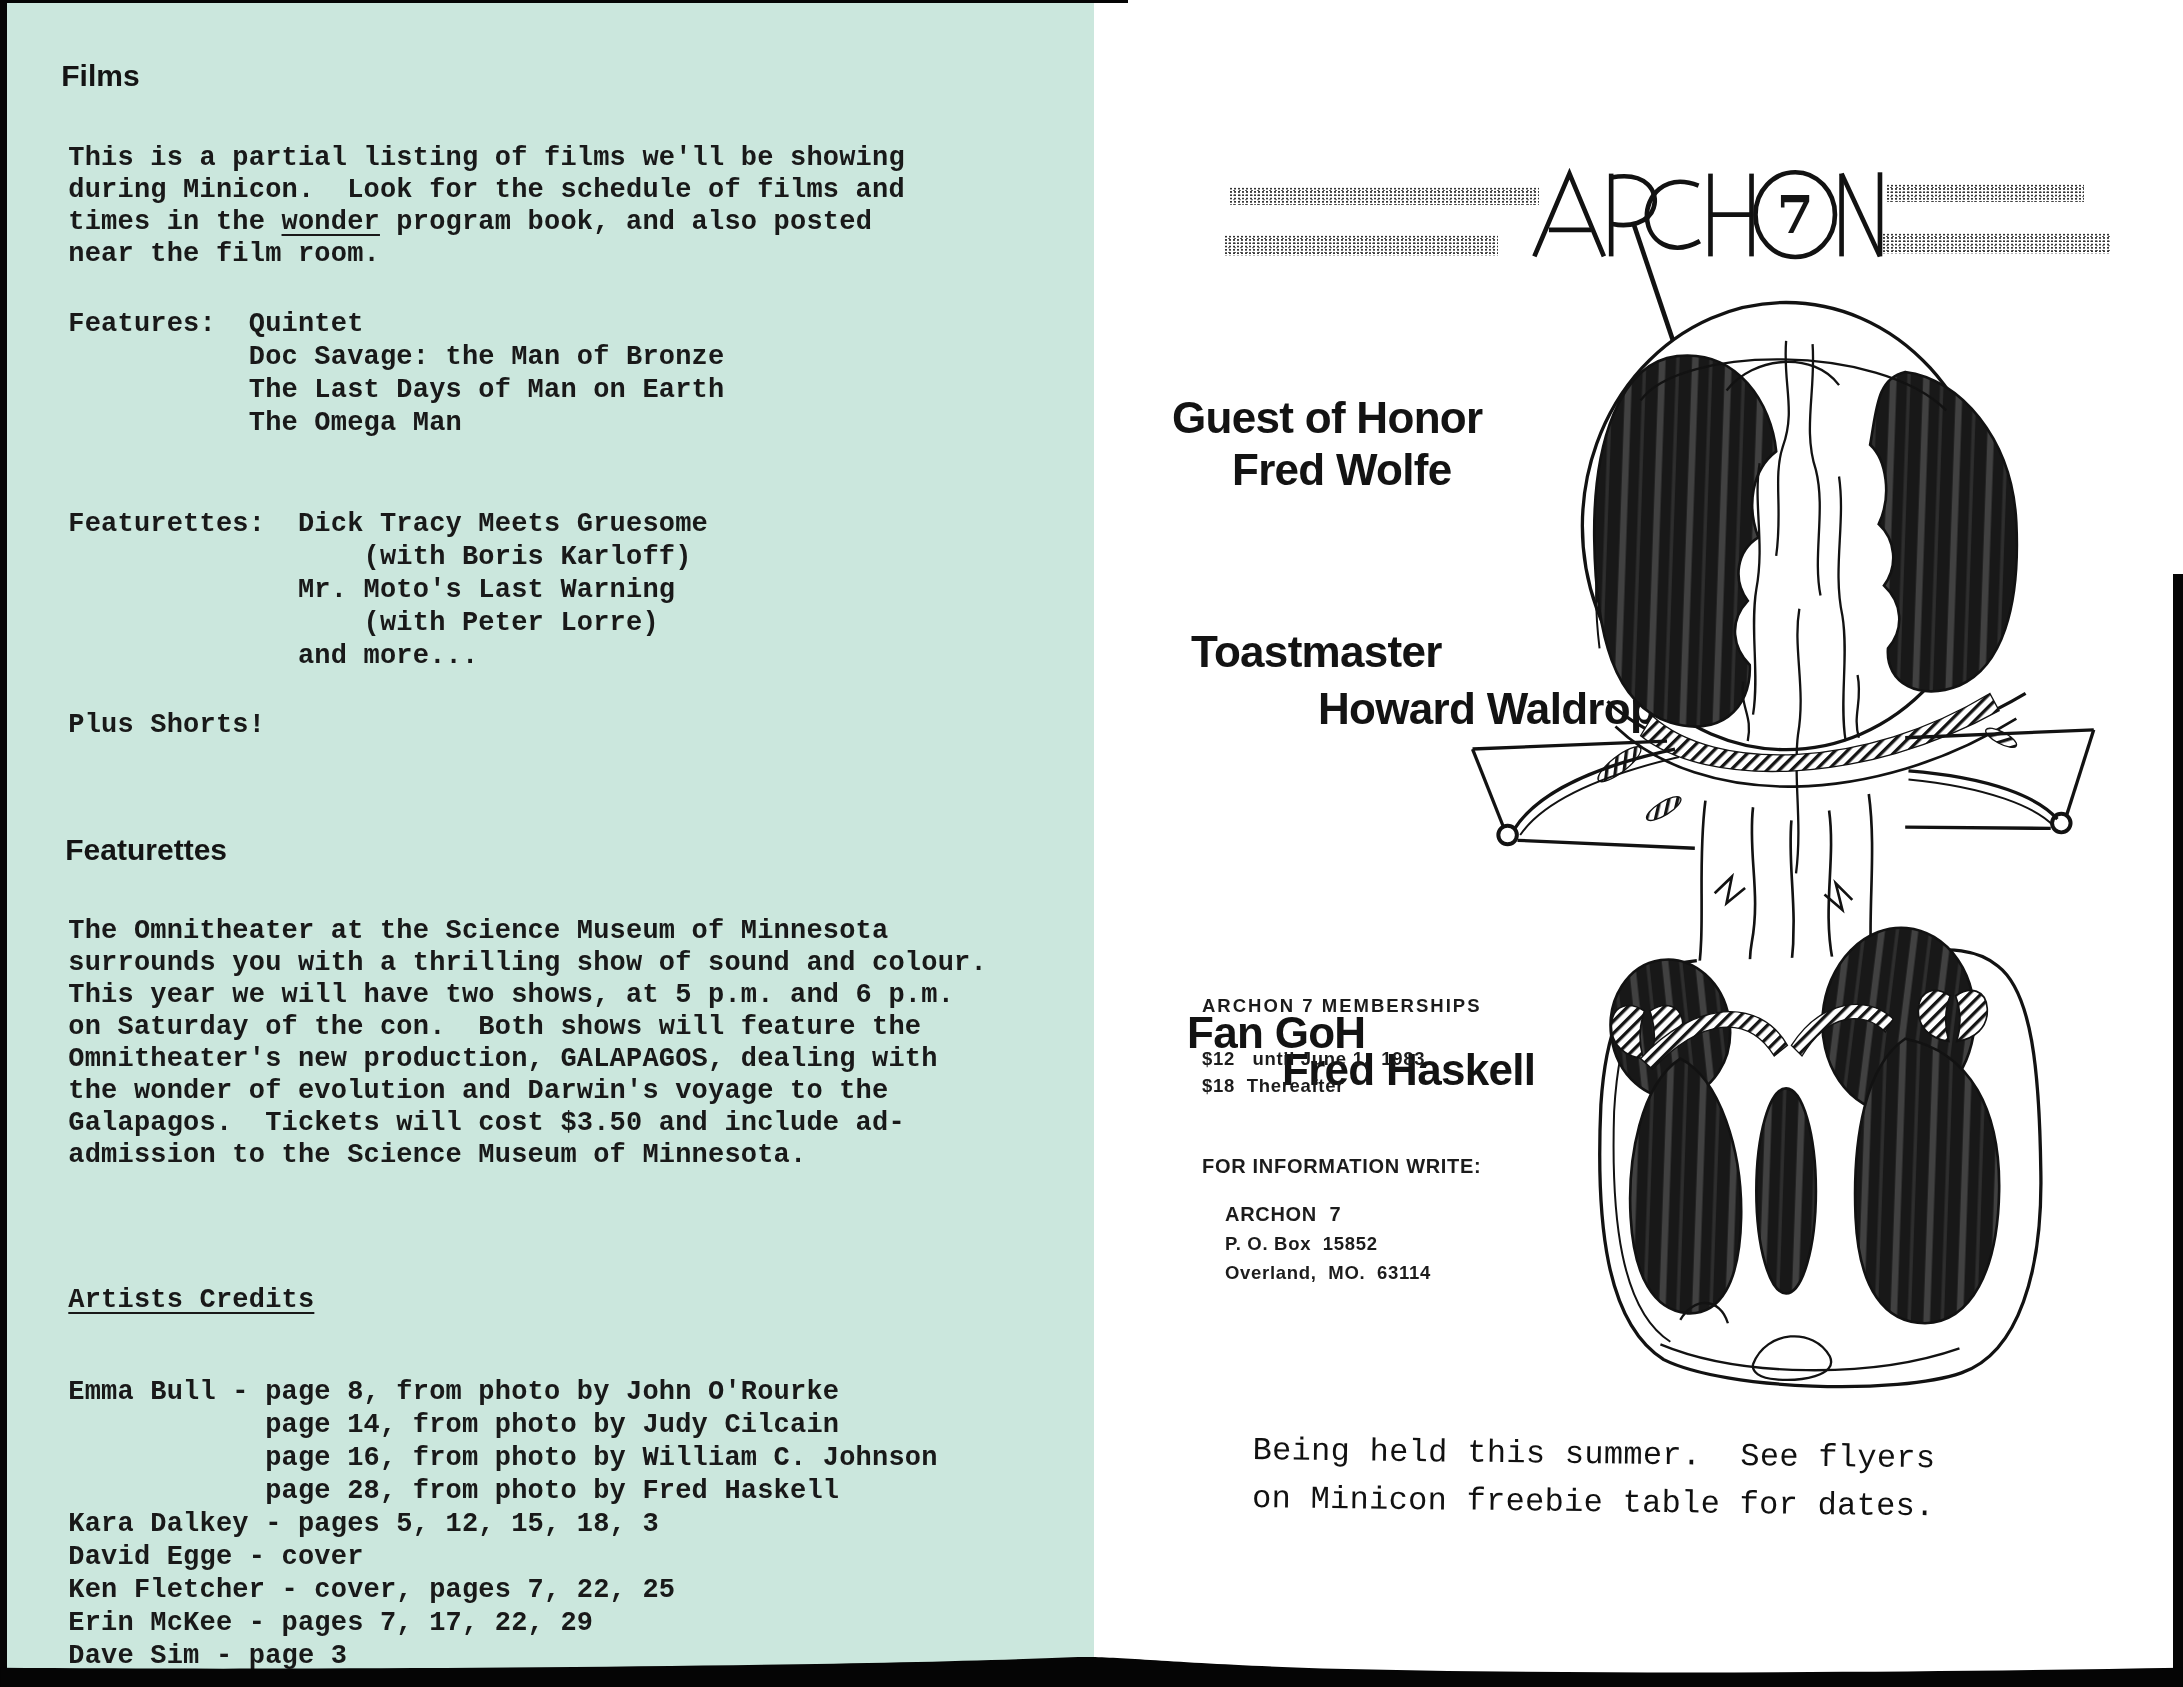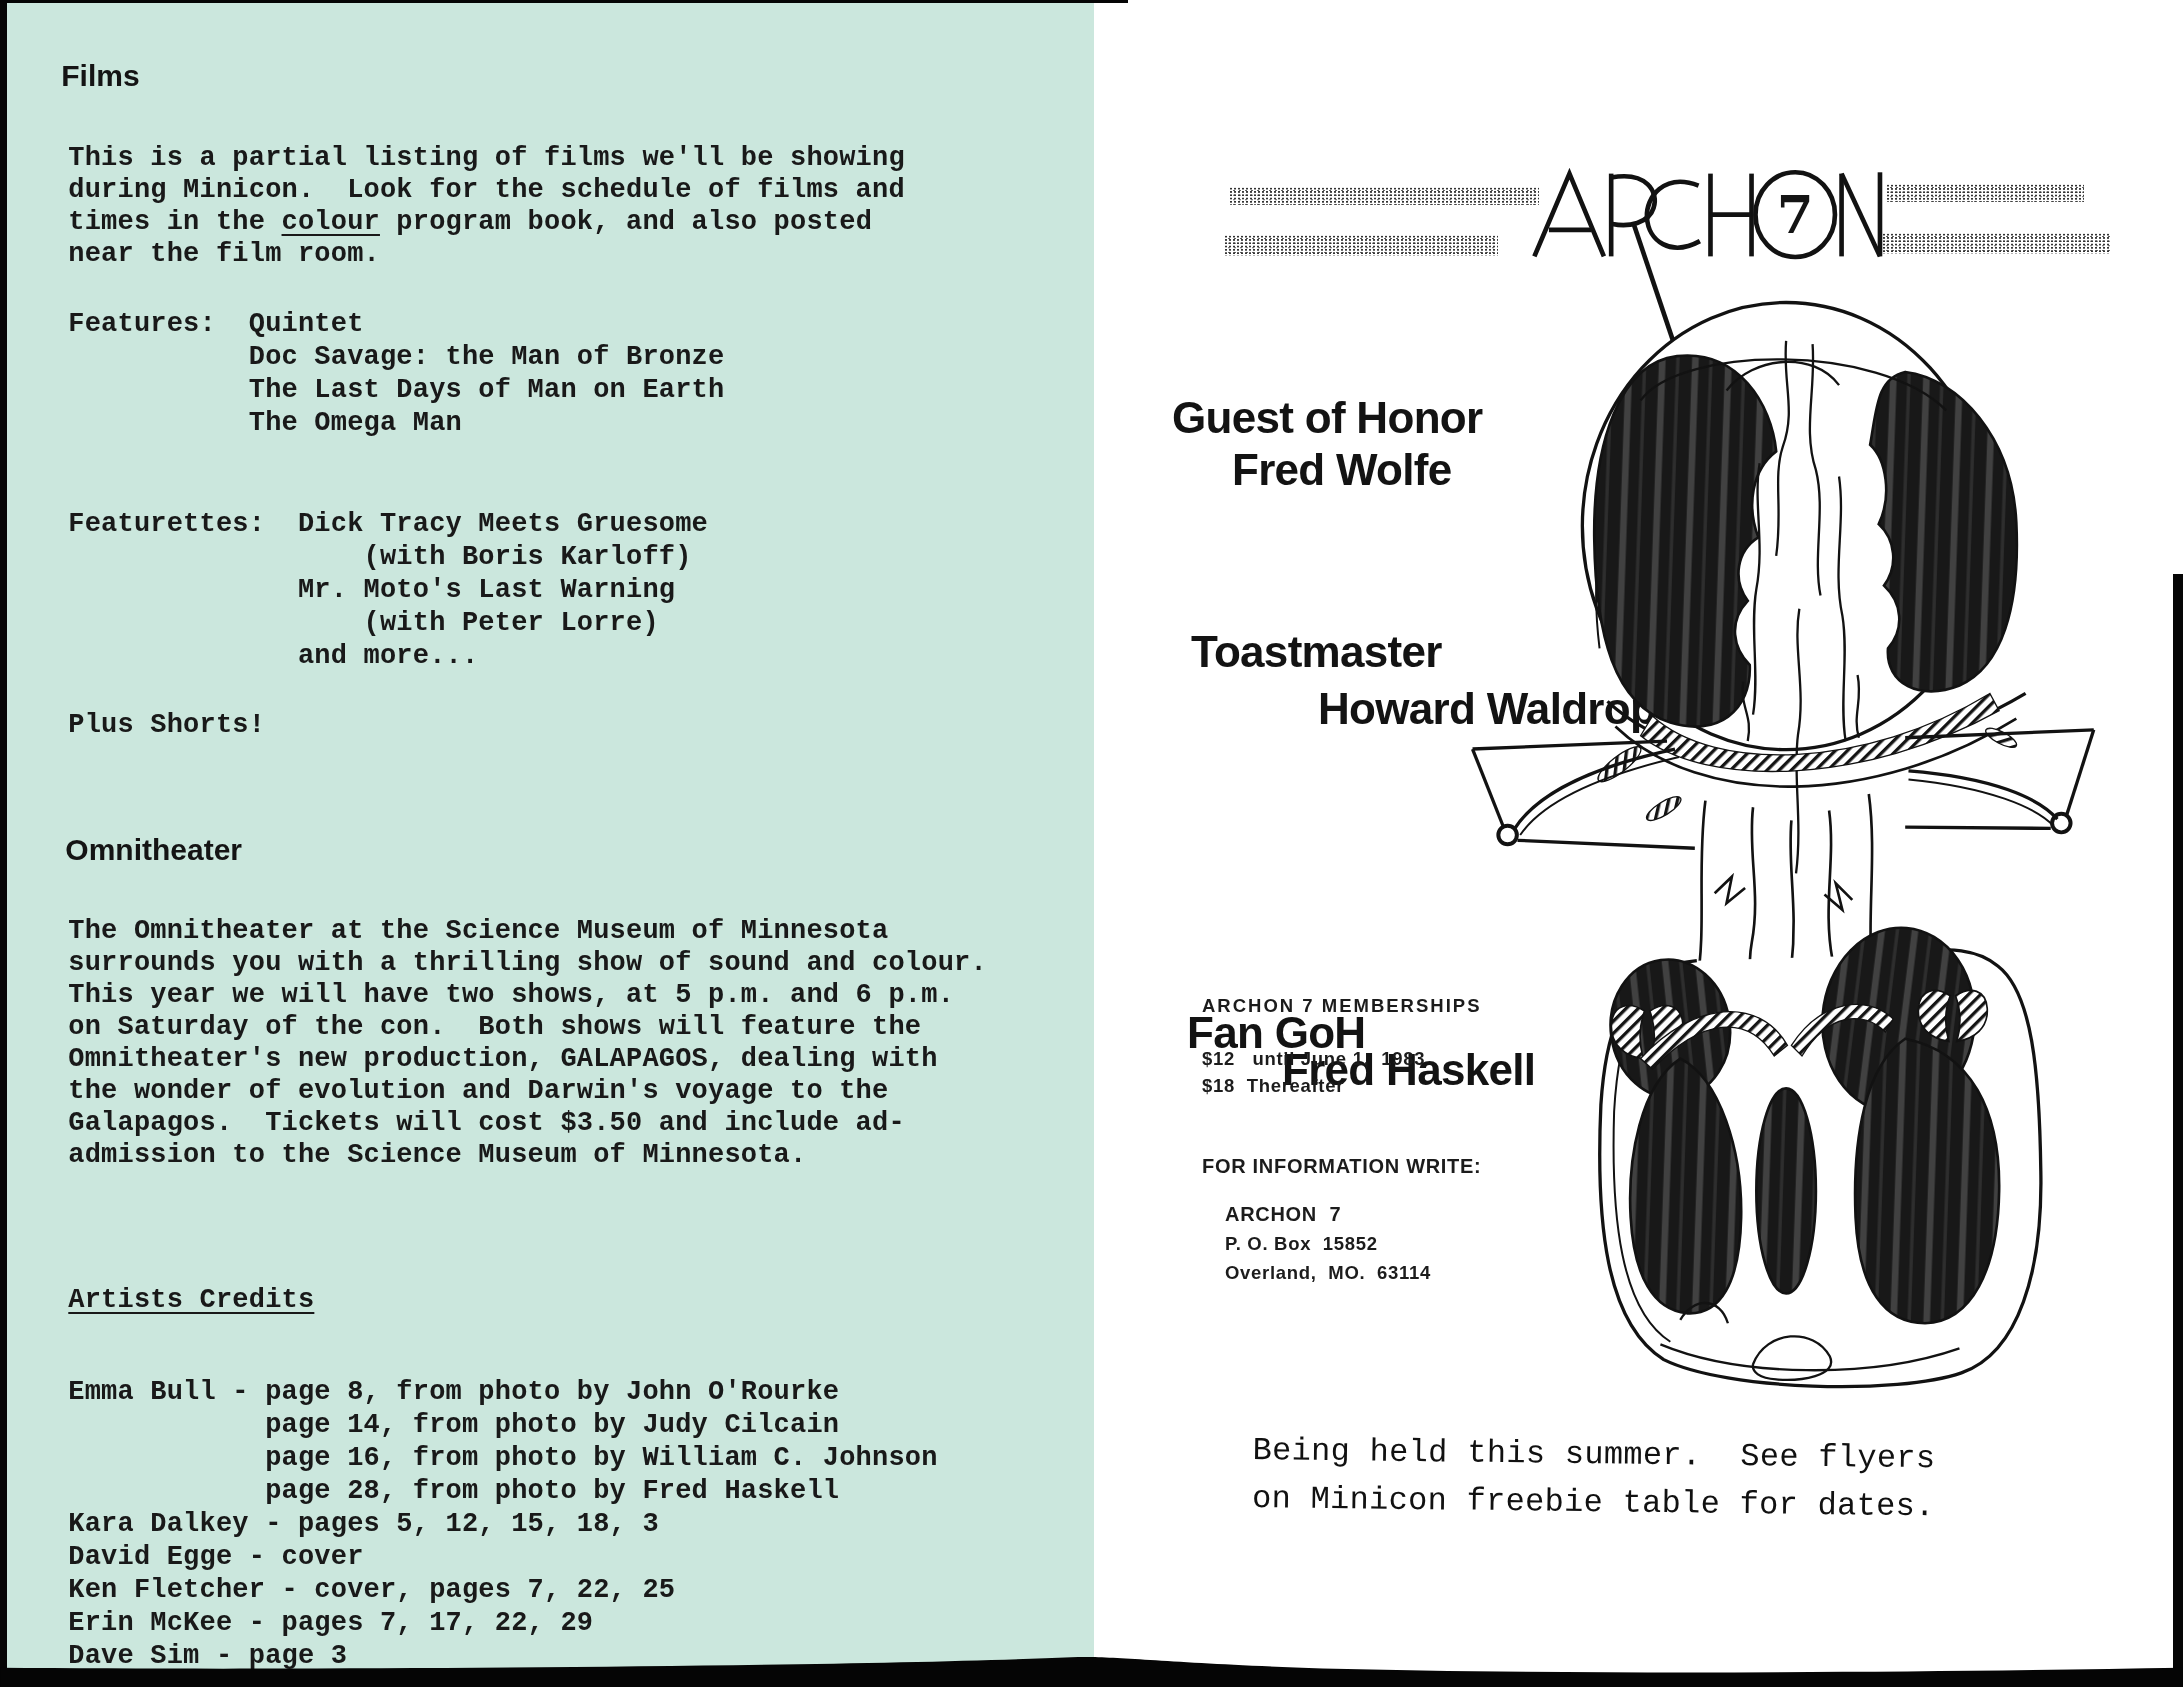--- a/index.html
+++ b/index.html
@@ -42,37 +42,37 @@
 </head>
 <body>
 
 <div class="sheet">
 
   <div class="left-page">
     <div class="heading" style="left:56px;top:61px;">Films</div>
 
     <div class="mono" style="left:63px;top:142px;"><span>This is a partial listing of films we'll be showing
 during Minicon.  Look for the schedule of films and
-times in the </span><span class="u">colour</span><span> program book, and also posted
+times in the </span><span class="u">wonder</span><span> program book, and also posted
 near the film room.</span></div>
 
     <div class="mono" style="left:63px;top:508px;line-height:33px;">Featurettes:  Dick Tracy Meets Gruesome
                   (with Boris Karloff)
               Mr. Moto's Last Warning
                   (with Peter Lorre)
               and more...</div>
 
     <div class="mono" style="left:63px;top:308px;line-height:33px;">Features:  Quintet
            Doc Savage: the Man of Bronze
            The Last Days of Man on Earth
            The Omega Man</div>
 
     <div class="mono" style="left:63px;top:709px;">Plus Shorts!</div>
 
-    <div class="heading" style="left:60px;top:835px;">Omnitheater</div>
+    <div class="heading" style="left:60px;top:835px;">Featurettes</div>
 
     <div class="mono" style="left:63px;top:915px;">The Omnitheater at the Science Museum of Minnesota
 surrounds you with a thrilling show of sound and colour.
 This year we will have two shows, at 5 p.m. and 6 p.m.
 on Saturday of the con.  Both shows will feature the
 Omnitheater's new production, GALAPAGOS, dealing with
 the wonder of evolution and Darwin's voyage to the
 Galapagos.  Tickets will cost $3.50 and include ad-
 admission to the Science Museum of Minnesota.</div>
 

